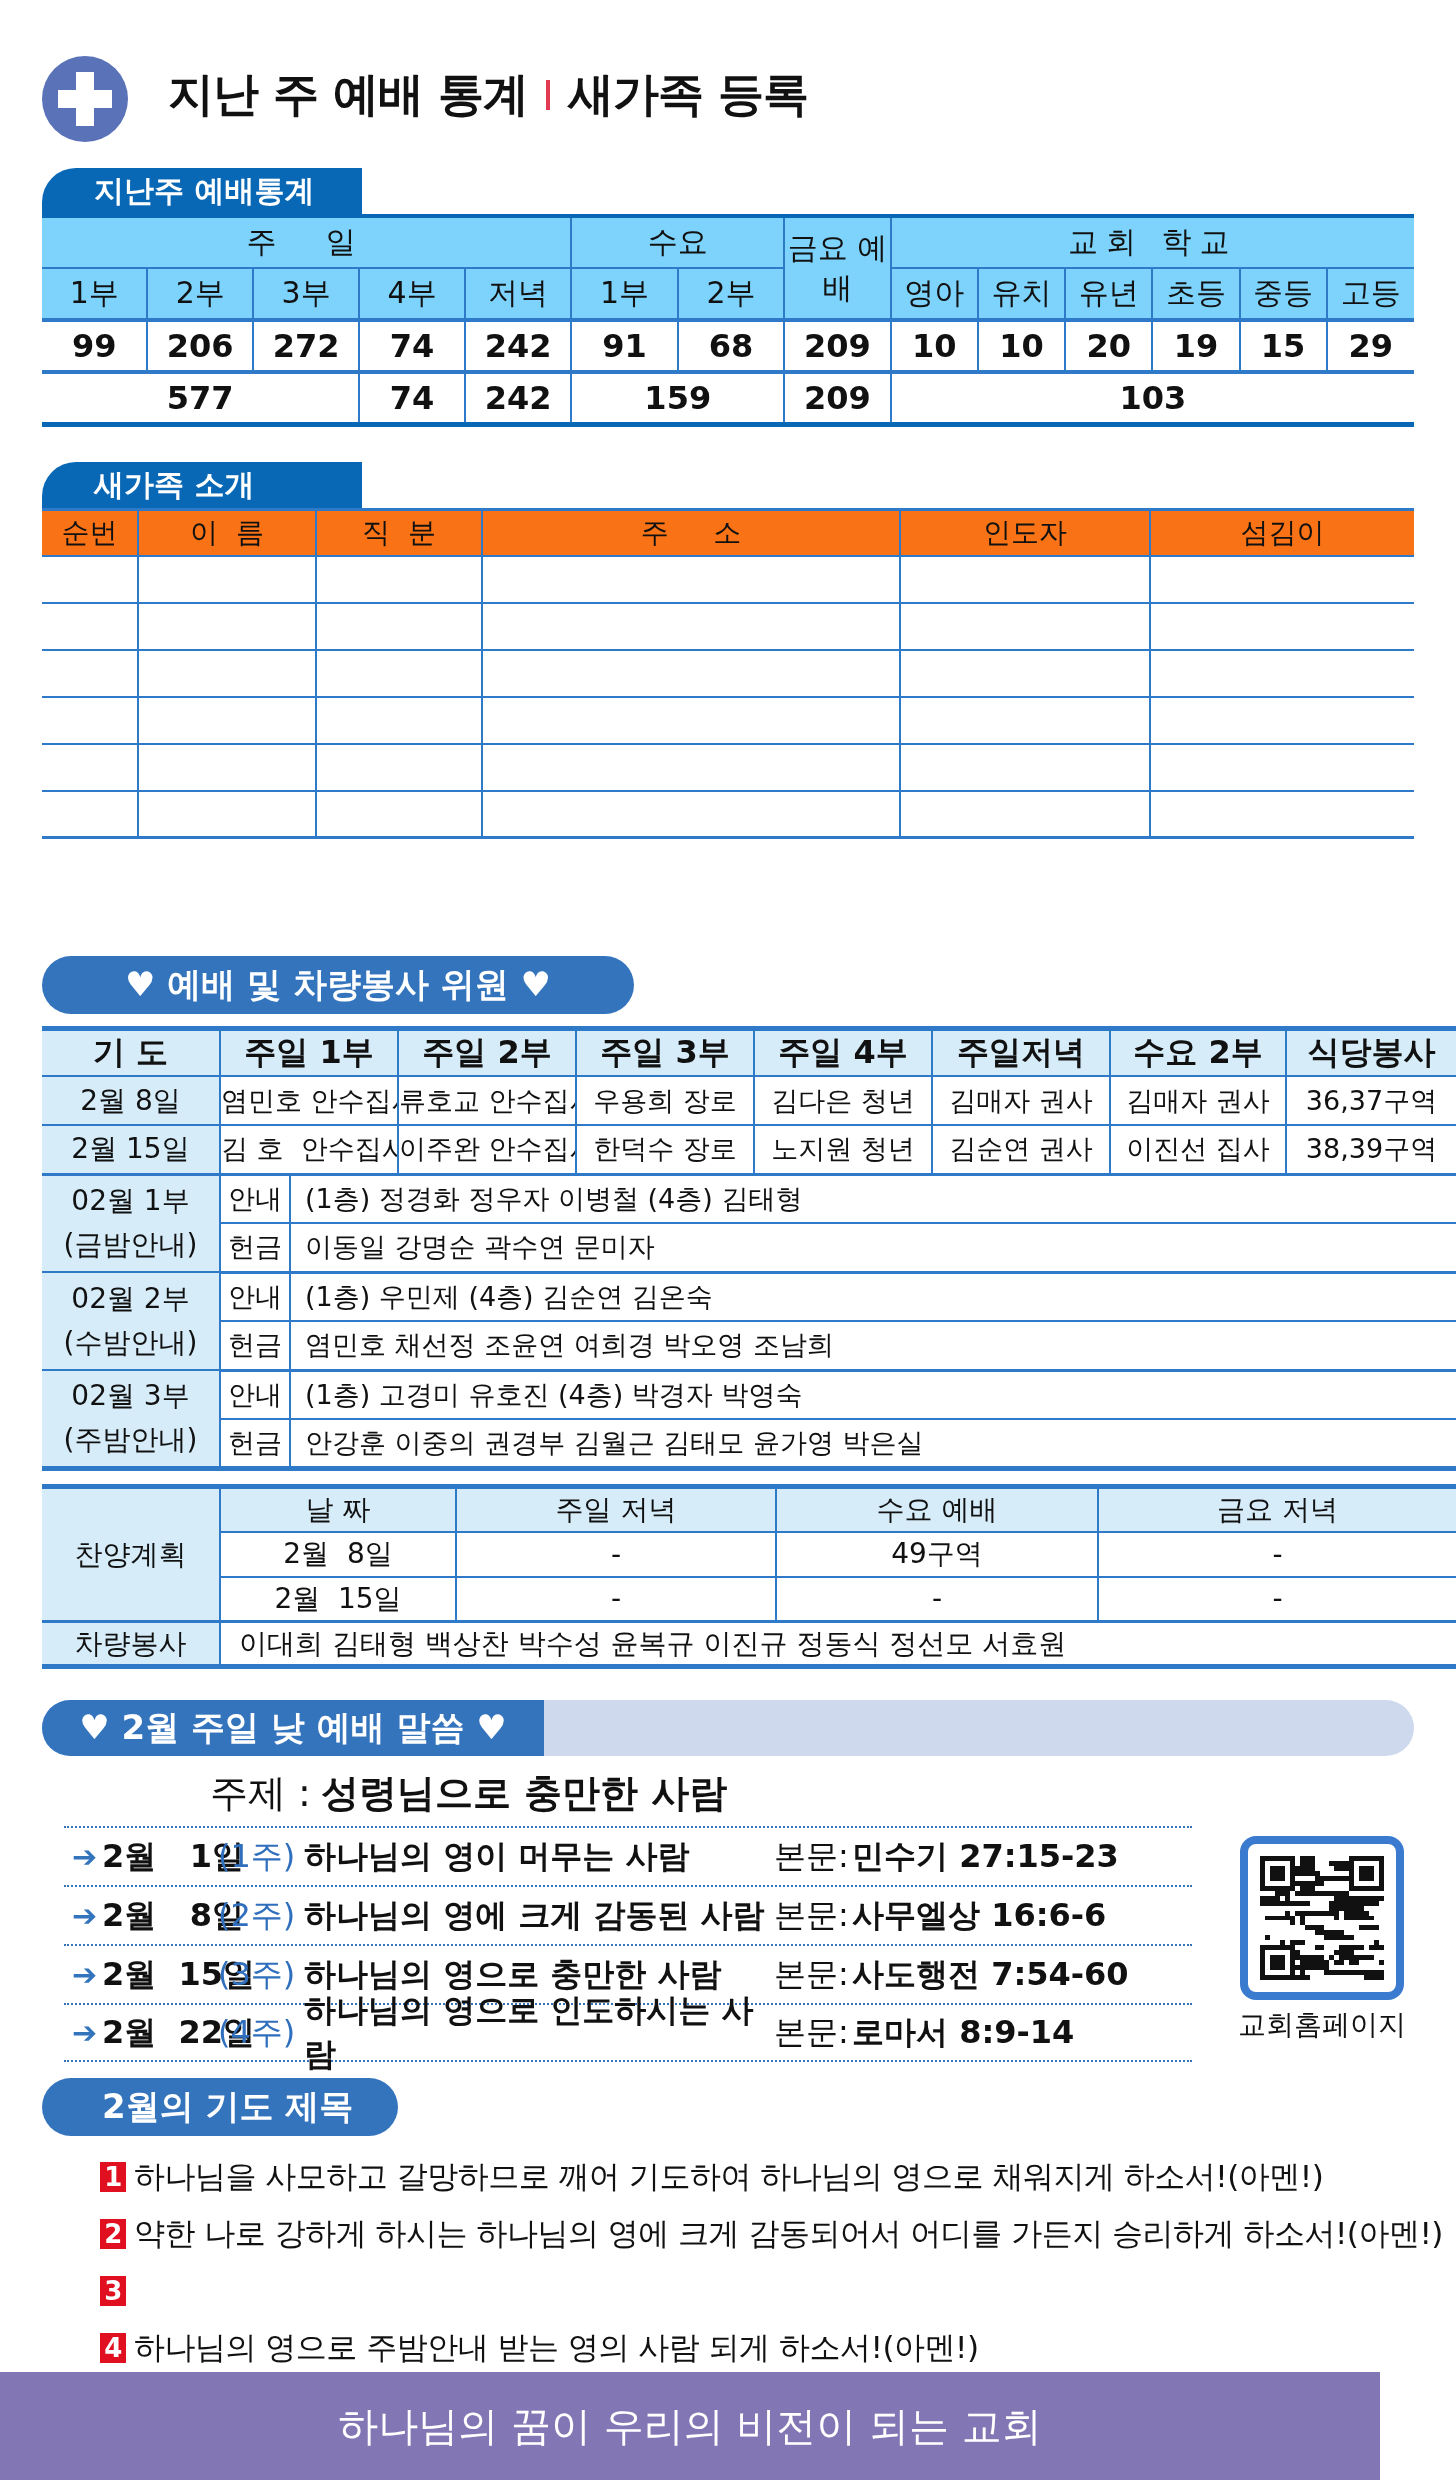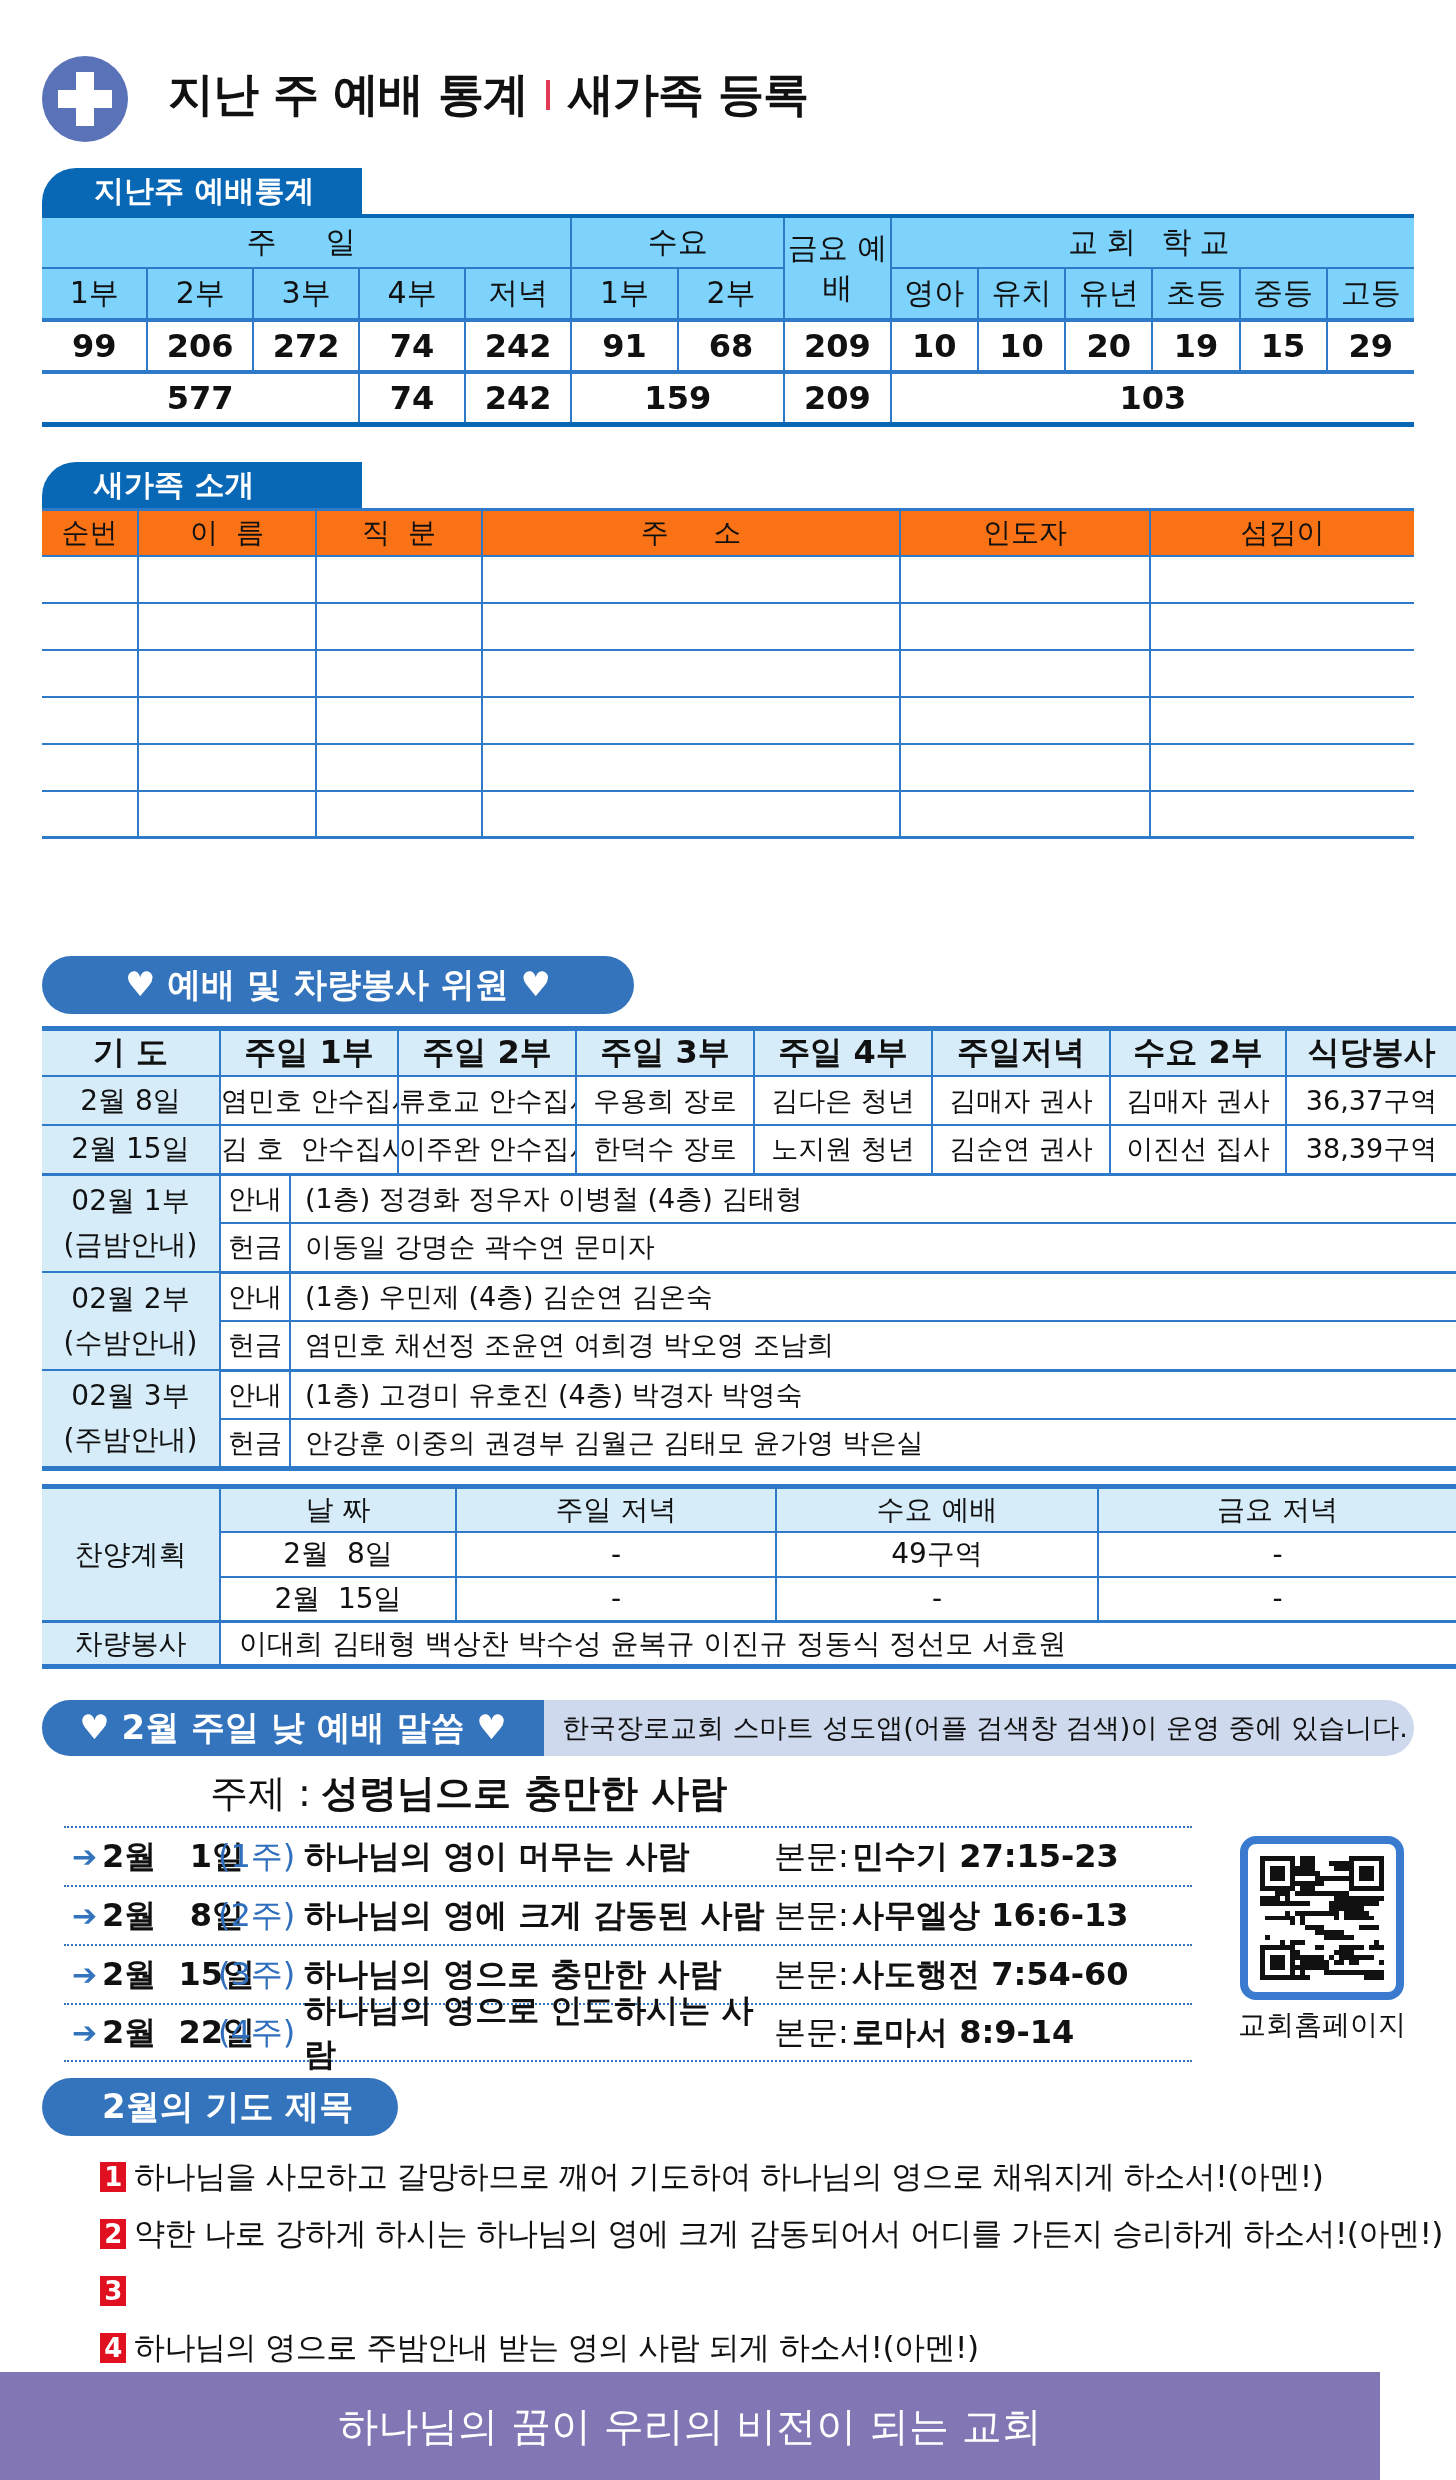--- a/index.html
+++ b/index.html
@@ -341,21 +341,20 @@
   </tr>
   <tr style="border-top:3px solid #2f7ac8">
     <td class="lbl">차량봉사</td>
     <td class="left" colspan="4">이대희 김태형 백상찬 박수성 윤복규 이진규 정동식 정선모 서효원</td>
   </tr>
 </tbody>
   </table>
 
 <div class="abs sbanner">
   <div class="pill">♥ 2월 주일 낮 예배 말씀 ♥</div>
-  <div class="note">한국장로교회 스마트 성도앱(어플 검색창 검색)이 운영 중에 있습니다.</div>
 </div>
 <div class="abs theme">
   <span>주제 :</span>
   <span class="t">성령님으로 충만한 사람</span>
 </div>
 
 <div class="abs sermons">
   <div class="srow">
     <span class="arrow">➔</span>
     <span class="date">2월   1일</span>
@@ -363,21 +362,21 @@
     <span class="st">하나님의 영이 머무는 사람</span>
     <span class="ref-l">본문:</span>
     <span>민수기 27:15-23</span>
   </div>
   <div class="srow">
     <span class="arrow">➔</span>
     <span class="date">2월   8일</span>
     <span class="wk">(2주)</span>
     <span class="st">하나님의 영에 크게 감동된 사람</span>
     <span class="ref-l">본문:</span>
-    <span>사무엘상 16:6-13</span>
+    <span>사무엘상 16:6-6</span>
   </div>
   <div class="srow">
     <span class="arrow">➔</span>
     <span class="date">2월  15일</span>
     <span class="wk">(3주)</span>
     <span class="st">하나님의 영으로 충만한 사람</span>
     <span class="ref-l">본문:</span>
     <span>사도행전 7:54-60</span>
   </div>
   <div class="srow">

